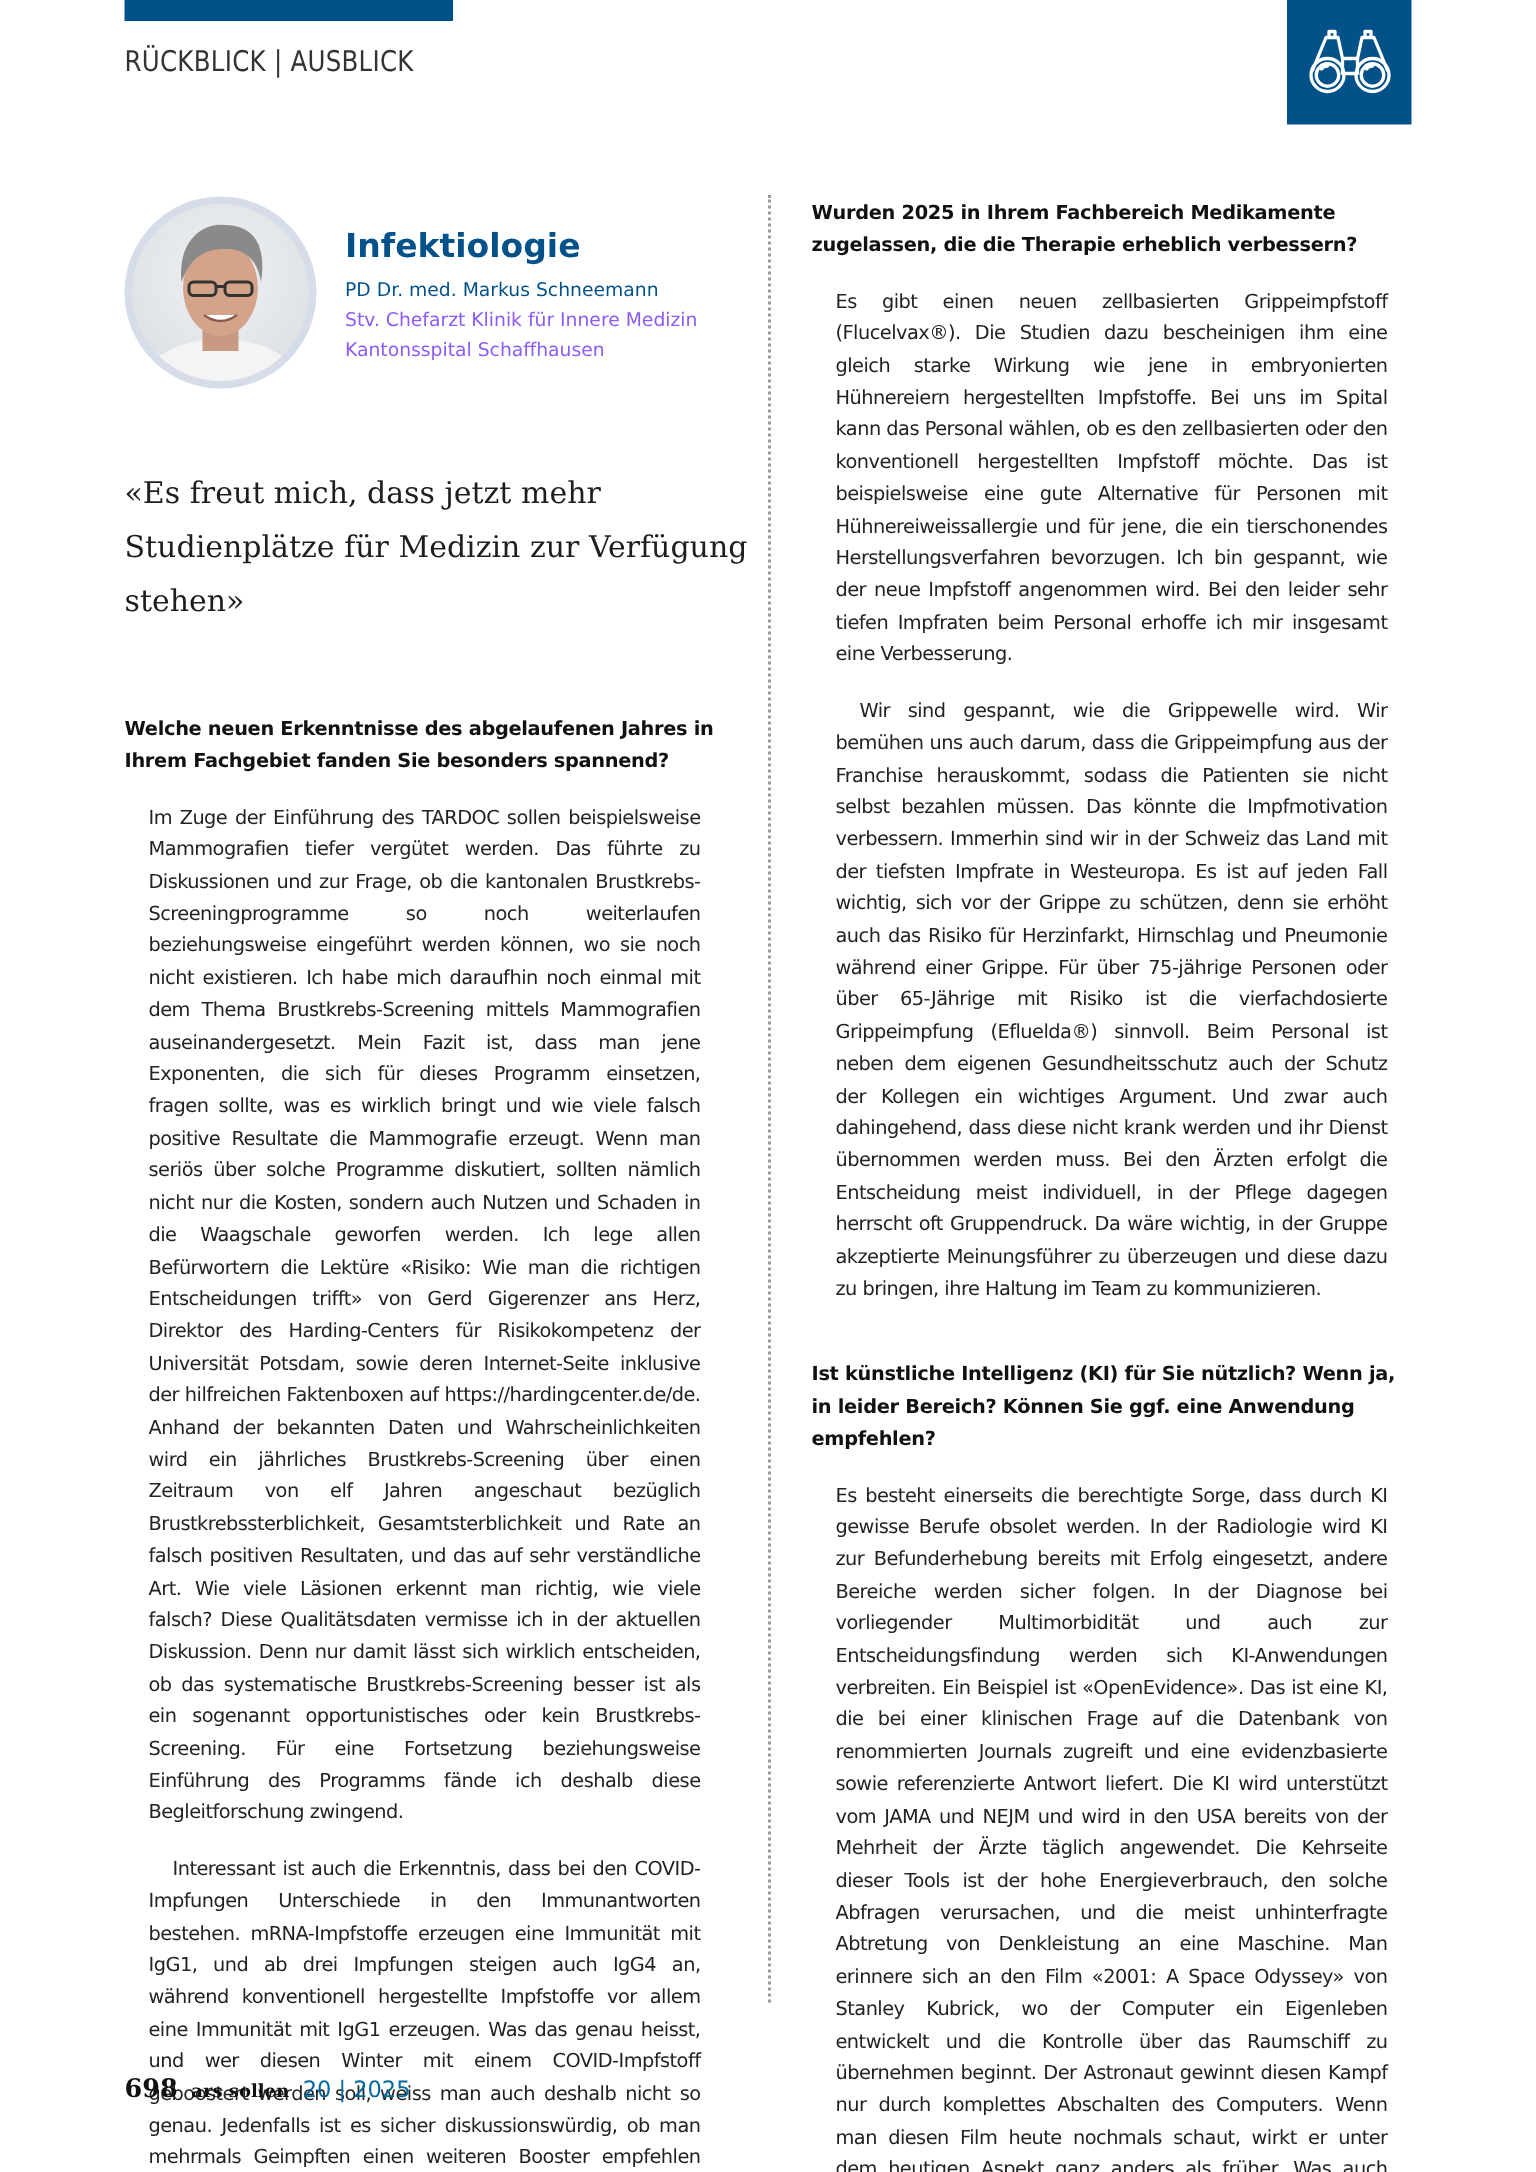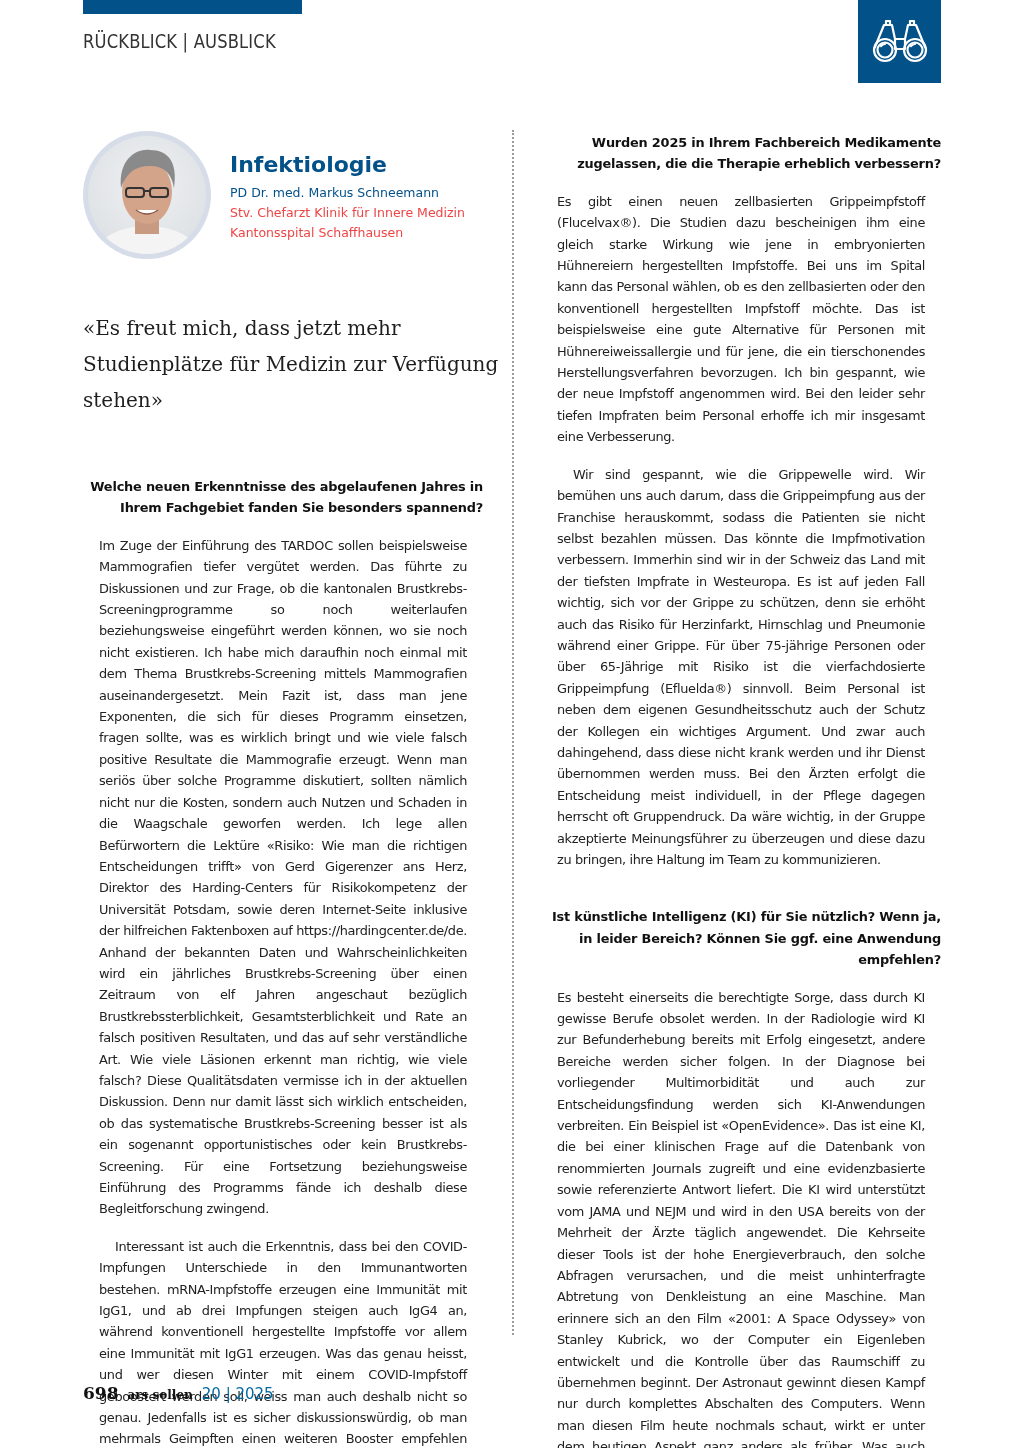--- a/index.html
+++ b/index.html
@@ -11,29 +11,29 @@
   .icon-box { position: absolute; left: 858px; top: 0; width: 83px; height: 83px; background: #035189;
               display: flex; align-items: center; justify-content: center; }
   .avatar { position: absolute; left: 83px; top: 131px; width: 128px; height: 128px; border-radius: 50%;
             background: #d6dde8; overflow: hidden; }
   .avatar-inner { position: absolute; left: 5px; top: 5px; width: 118px; height: 118px; border-radius: 50%;
                   background: radial-gradient(circle at 50% 40%, #eef0f2 0%, #e2e5e8 60%, #d8dbe0 100%); overflow: hidden; }
   .specialty { position: absolute; left: 230px; top: 152px; font-size: 22px; font-weight: bold; color: #035189;
                font-family: "DejaVu Sans", sans-serif; }
   .author-name { position: absolute; left: 230px; top: 185px; font-size: 12.5px; font-weight: normal; color: #035189;
                  font-family: "DejaVu Sans", sans-serif; }
-  .author-line { position: absolute; left: 230px; font-size: 12.5px; color: #ef4444; font-family: "DejaVu Sans", sans-serif; }
+  .author-line { position: absolute; left: 230px; font-size: 12.5px; color: #8b5cf6; font-family: "DejaVu Sans", sans-serif; }
   .quote { position: absolute; left: 83px; top: 310px; width: 420px; font-family: "DejaVu Serif", serif;
            font-size: 20px; line-height: 36px; color: #1e1e1e; }
   .divider { position: absolute; left: 512px; top: 130px; height: 1205px; border-left: 2px dotted #9a9a9a; }
   .col { position: absolute; width: 400px; font-family: "DejaVu Sans", sans-serif; font-size: 12.9px;
          line-height: 21.4px; color: #222; text-align: justify; letter-spacing: -0.35px; }
   .col-left { left: 83px; top: 476px; width: 400px; }
   .col-right { left: 541px; top: 132px; width: 400px; }
-  .q { font-weight: bold; color: #111; text-align: right; letter-spacing: -0.2px; }
+  .q { font-weight: bold; color: #111; text-align: left; letter-spacing: -0.2px; }
   .p { margin: 16px; }
   .p.indent { text-indent: 16px; }
   .gap { height: 20px; }
   .footer { position: absolute; left: 83px; top: 1383px; display: flex; align-items: baseline; gap: 9px; }
   .page-num { font-family: "DejaVu Serif", serif; font-weight: bold; font-size: 17px; color: #111; }
   .mag { font-family: "DejaVu Serif", serif; font-weight: bold; font-size: 12px; color: #111; }
   .issue { font-family: "DejaVu Sans", sans-serif; font-size: 15px; color: #0369a1; }
 </style>
 </head>
 <body>

